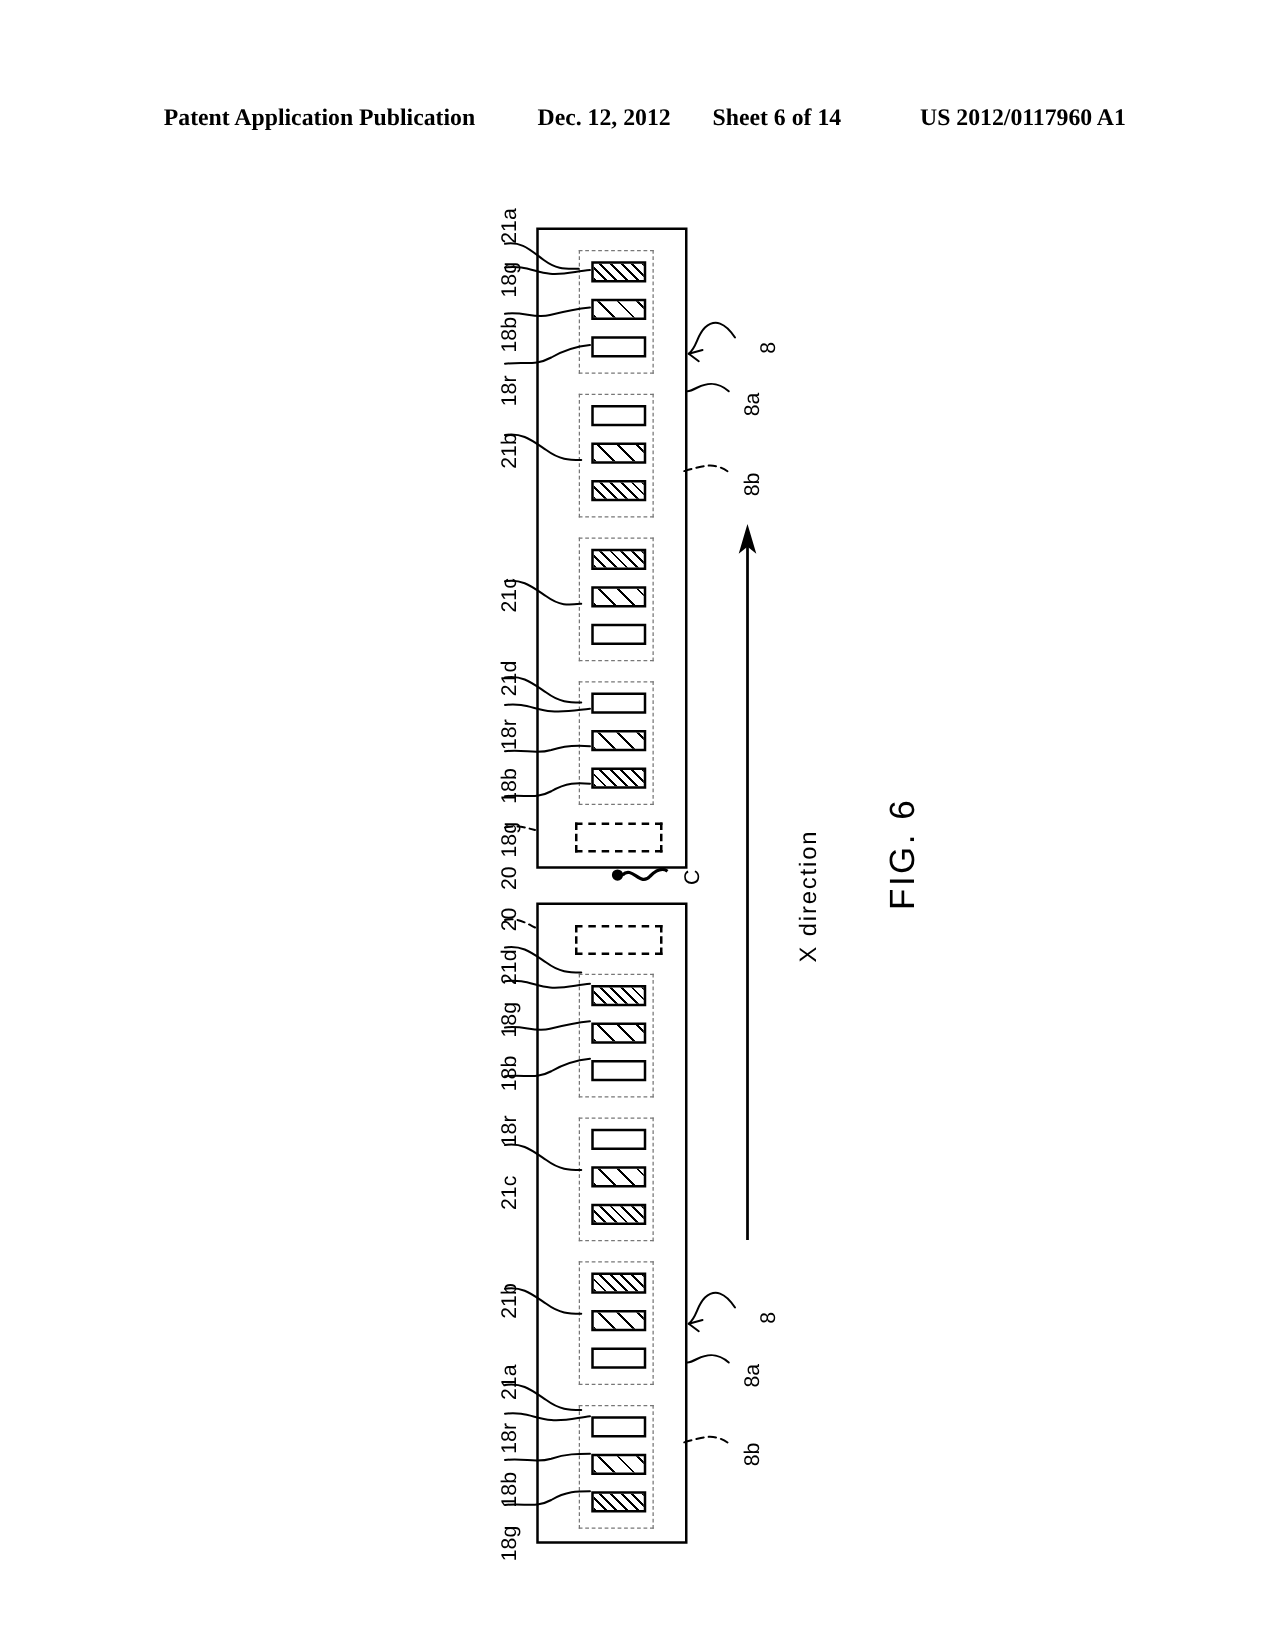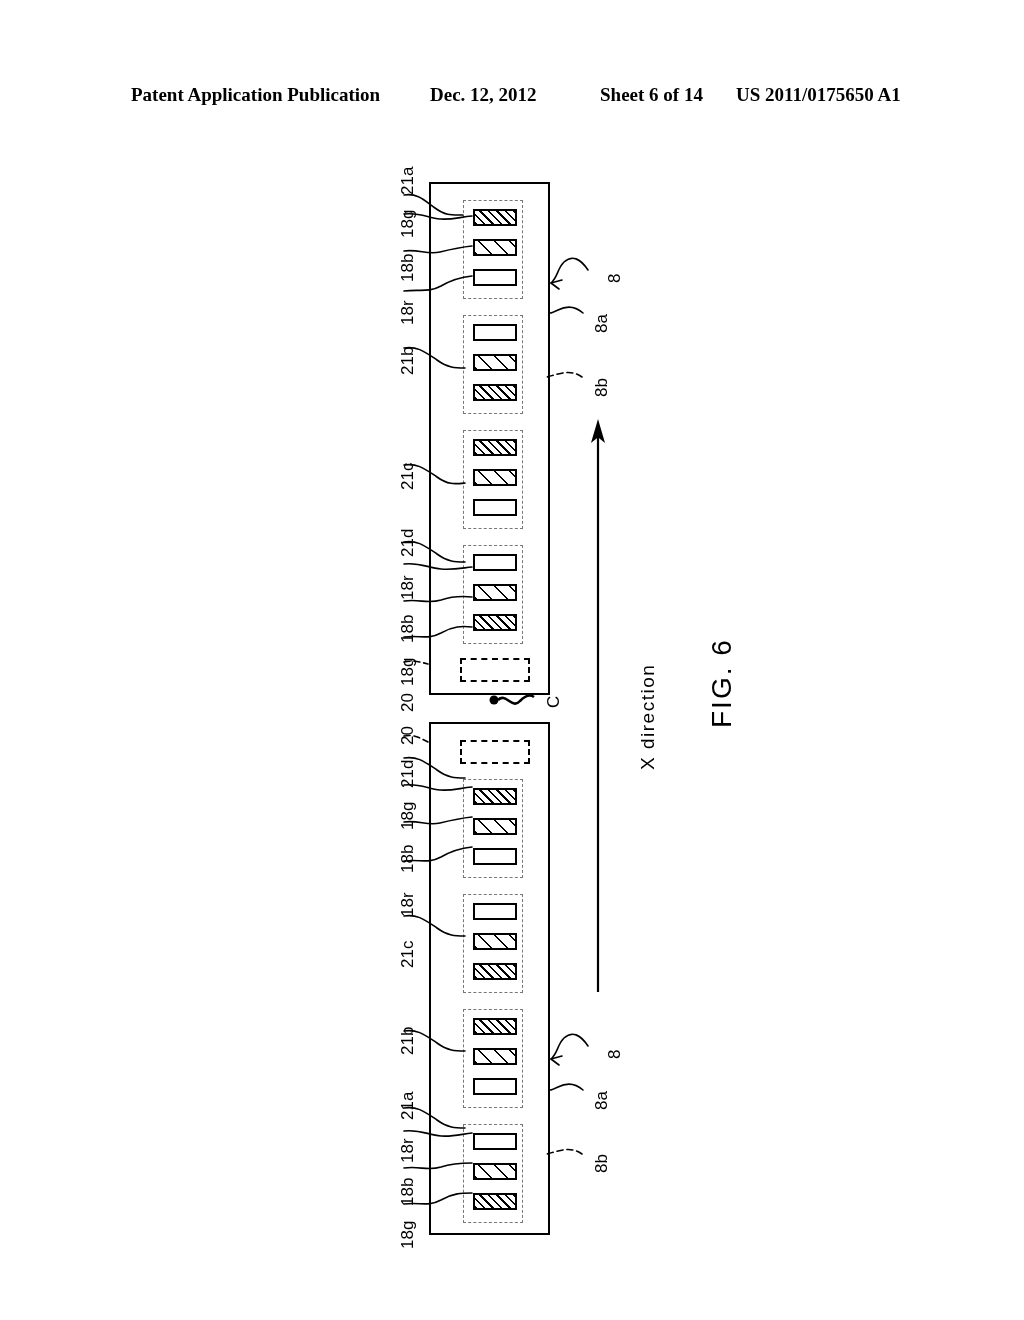--- a/index.html
+++ b/index.html
@@ -5,21 +5,21 @@
   html,body{margin:0;padding:0;background:#fff;}
   body{width:1024px;height:1320px;position:relative;overflow:hidden;
        font-family:"Liberation Serif",serif;color:#000;}
 
   
   #hdr{position:absolute;left:0;top:84px;width:812px;height:30px;}
   #hdr span{position:absolute;white-space:nowrap;font-weight:bold;
             font-family:"Liberation Serif",serif;font-size:19px;}
   #hdr-pub{left:131px;top:0;}
   #hdr-date{left:430px;top:0;}
-  #hdr-sheet{left:600px;top:0;}
+  #hdr-sheet{left:570px;top:0;}
   #hdr-num{left:736px;top:0;}
 
   
   #fig{position:absolute;left:0;top:0;width:1024px;height:1320px;}
 
   
   .rot{position:absolute;transform-origin:0 0;transform:rotate(-90deg);
        white-space:nowrap;font-family:"Liberation Sans",sans-serif;}
 
   .lbl{font-size:17px;letter-spacing:0px;}
@@ -52,21 +52,21 @@
   #figcap{font-size:28px;letter-spacing:2px;font-family:"Liberation Sans",sans-serif;}
   #xdir{font-size:19px;letter-spacing:1.5px;font-family:"Liberation Sans",sans-serif;}
 </style>
 </head>
 <body>
 
 <div id="hdr">
   <span id="hdr-pub">Patent Application Publication</span>
   <span id="hdr-date">Dec. 12, 2012</span>
   <span id="hdr-sheet">Sheet 6 of 14</span>
-  <span id="hdr-num">US 2011/0175650 A1</span>
+  <span id="hdr-num">US 2012/0117960 A1</span>
 </div>
 
 <div id="fig">
 
   <div class="panel" style="left:429px;top:182px;width:121px;height:513px;">
 
     <div class="grp" style="left:32px;top:16px;width:60px;height:99px;">
       <div class="bar dense" style="left:9px;top:8px;width:44px;height:17px;"></div>
       <div class="bar sparse" style="left:9px;top:38px;width:44px;height:17px;"></div>
       <div class="bar blank" style="left:9px;top:68px;width:44px;height:17px;"></div>

